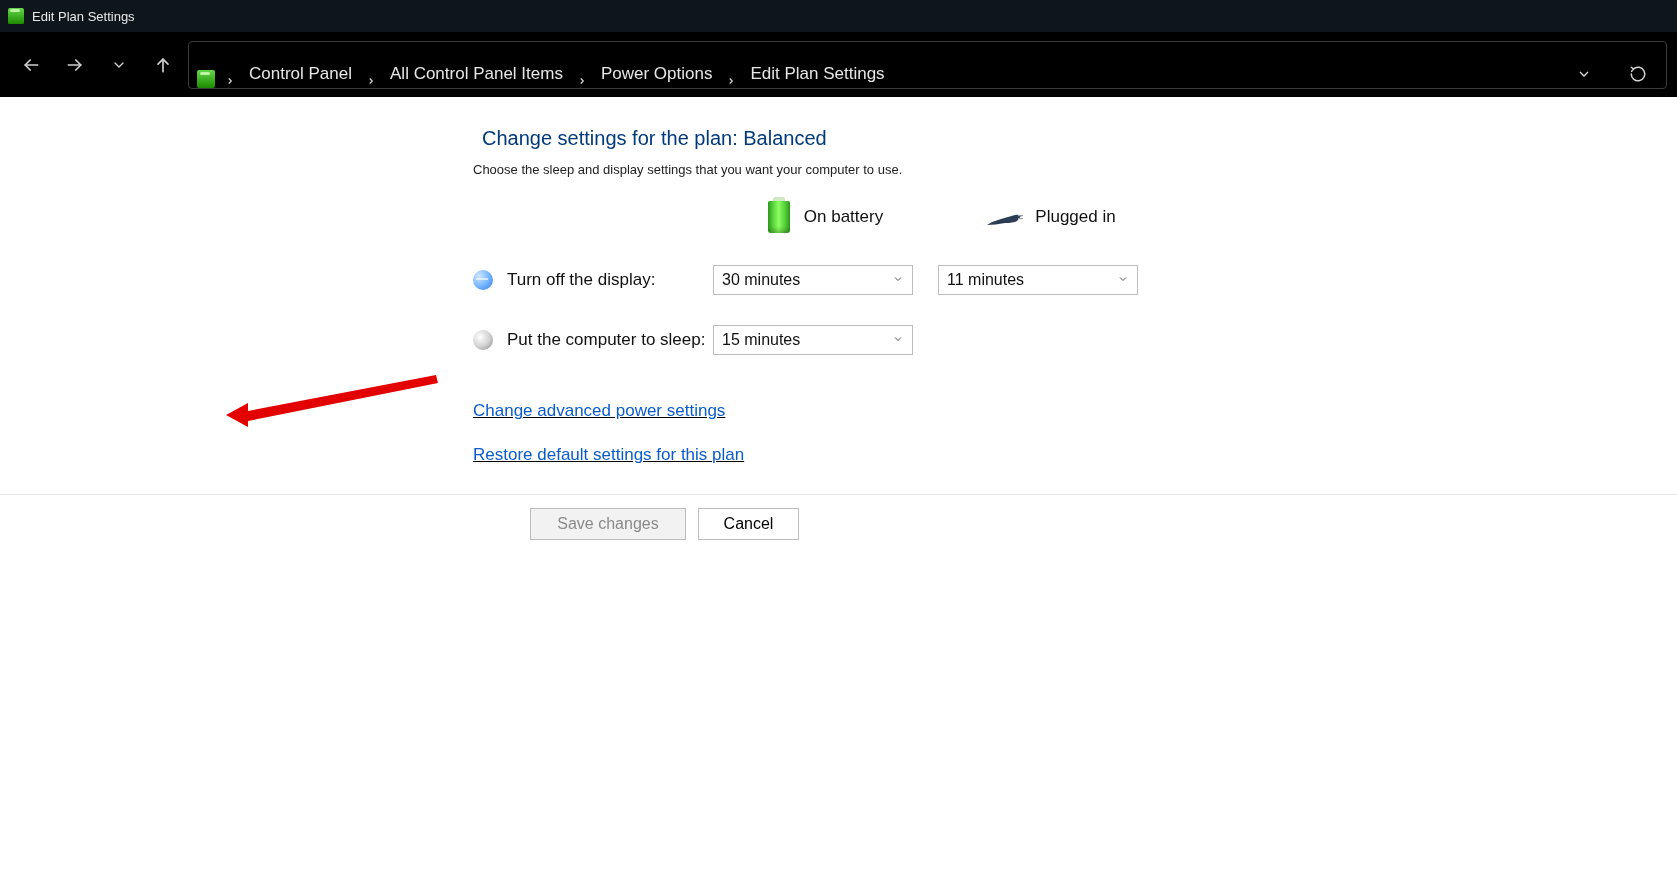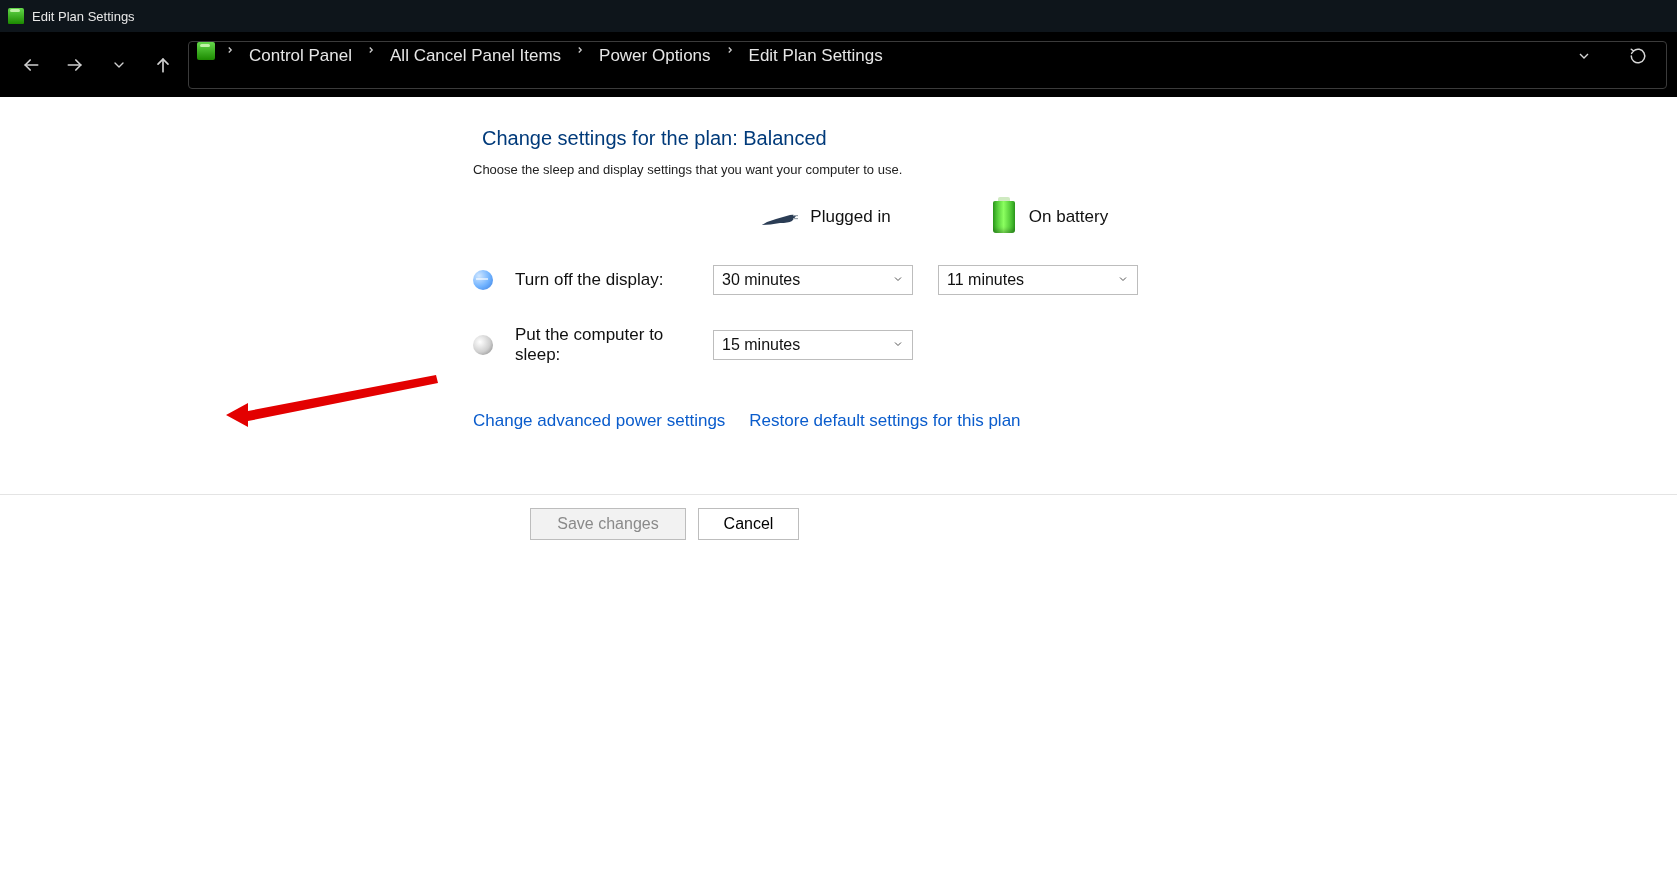--- a/index.html
+++ b/index.html
@@ -50,21 +50,21 @@
     border-radius: 2px;
   }
   .navbtn svg { stroke: currentColor; }
 
   .address {
     flex: 1;
     height: 48px;
     border: 1px solid #3b3b3b;
     border-radius: 4px;
     display: flex;
-    align-items: flex-start;
+    align-items: flex-end;
     padding: 0 8px;
     gap: 8px;
     color: #e6e6e6;
   }
   .address .aicon {
     width: 18px; height: 18px;
     background: linear-gradient(#64d84b, #1c8a00);
     border-radius: 2px;
     position:relative;
   }
@@ -140,21 +140,21 @@
   .battery-icon::before{
     content:""; position:absolute; top:-4px; left:5px; width:12px; height:4px;
     background:#cfeac1; border-radius:2px 2px 0 0;
   }
   .plug-icon {
     width:36px; height:16px; position:relative;
   }
   .plug-icon svg{display:block;}
 
   .rowlabel {
-    display:flex; align-items:center; gap:22px;
+    display:flex; align-items:center; gap:14px;
     font-size:17px; color:#111;
   }
   .rowlabel .ricon{
     width:20px; height:20px; display:inline-block;
   }
   .monitor-icon{
     background: radial-gradient(circle at 30% 30%, #cfe6ff, #6fb2ff 55%, #3a7bdc);
     border-radius:50%;
     position:relative;
   }
@@ -174,21 +174,21 @@
     display:flex; align-items:center; justify-content:space-between;
     padding: 0 8px;
     font-size: 16px;
     color:#111;
     margin-right: 33px;
   }
   .dropdown .dd-caret{
     color:#555;
   }
 
-  .linklist { display:flex; gap:24px; }
+  .linklist { display:flex; flex-direction:column; gap:24px;text-decoration:underline; }
   .link {
     color:#0a5ccc;
     font-size:17px;
     width:max-content;
   }
 
   .divider {
     position:absolute;
     left:0; right:0;
     border-top:1px solid #e4e4e4;
@@ -256,21 +256,21 @@
       <svg width="10" height="10" viewBox="0 0 24 24" fill="none" stroke="#cfcfcf" stroke-width="3">
           <polyline points="9 6 15 12 9 18"></polyline>
         </svg>
     </span>
     <span class="crumb">Control Panel</span>
     <span class="crumb-sep">
       <svg width="10" height="10" viewBox="0 0 24 24" fill="none" stroke="#cfcfcf" stroke-width="3">
           <polyline points="9 6 15 12 9 18"></polyline>
         </svg>
     </span>
-    <span class="crumb">All Cancel Panel Items</span>
+    <span class="crumb">All Control Panel Items</span>
     <span class="crumb-sep">
       <svg width="10" height="10" viewBox="0 0 24 24" fill="none" stroke="#cfcfcf" stroke-width="3">
           <polyline points="9 6 15 12 9 18"></polyline>
         </svg>
     </span>
     <span class="crumb">Power Options</span>
     <span class="crumb-sep">
       <svg width="10" height="10" viewBox="0 0 24 24" fill="none" stroke="#cfcfcf" stroke-width="3">
           <polyline points="9 6 15 12 9 18"></polyline>
         </svg>
@@ -293,34 +293,34 @@
   </div>
 </div>
 
 <div class="content">
   <div class="heading">Change settings for the plan: Balanced</div>
   <div class="subtext">Choose the sleep and display settings that you want your computer to use.</div>
 
   <div class="grid">
 
     <div class="colhead placeholder"></div>
+    <div class="colhead">
+      <span class="battery-icon"></span>
+      <span>On battery</span>
+    </div>
     <div class="colhead">
       <span class="plug-icon">
         <svg width="40" height="20" viewBox="0 0 40 20">
           <path d="M2 16 Q8 12 16 10 L30 6 Q34 5 36 7 L32 12 Q28 14 20 14 Q10 16 2 16 Z" fill="#2b3d55"></path>
           <rect x="33" y="6" width="5" height="1.2" fill="#9aa4ad"></rect>
           <rect x="33" y="9" width="5" height="1.2" fill="#9aa4ad"></rect>
         </svg>
       </span>
       <span>Plugged in</span>
     </div>
-    <div class="colhead">
-      <span class="battery-icon"></span>
-      <span>On battery</span>
-    </div>
 
     <div class="rowlabel">
       <span class="ricon monitor-icon"></span>
       <span>Turn off the display:</span>
     </div>
     <div class="dropdown">
       <span>30 minutes</span>
       <span class="dd-caret">
         <svg width="12" height="12" viewBox="0 0 24 24" fill="none" stroke="currentColor" stroke-width="2">
             <polyline points="6 9 12 15 18 9"></polyline>

